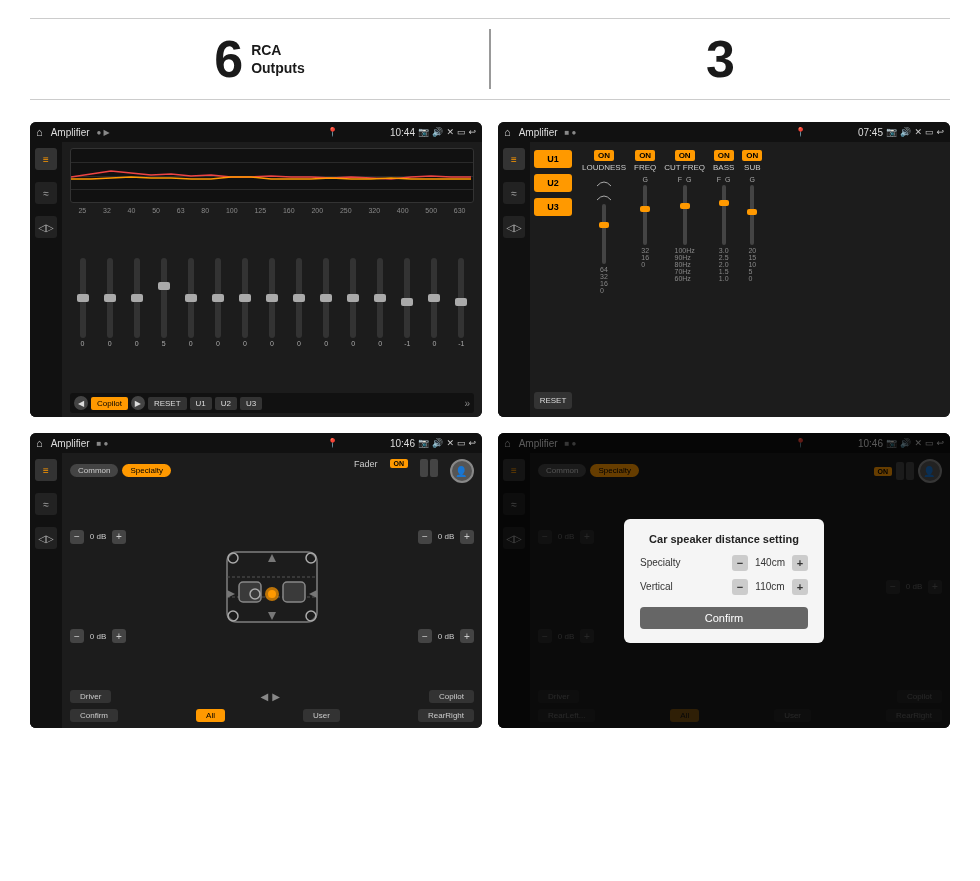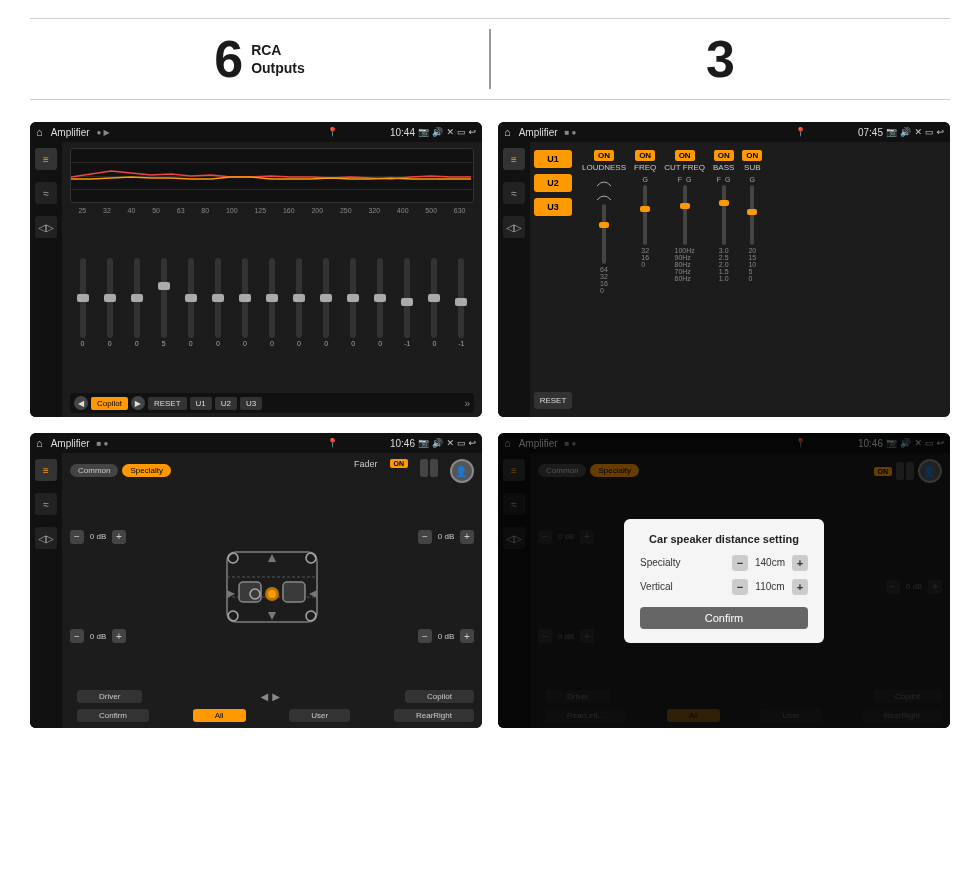--- a/index.html
+++ b/index.html
@@ -395,23 +395,22 @@
       display: flex;
       justify-content: space-between;
       align-items: center;
       gap: 4px;
     }
 
     .ctrl-btn {
       background: #333;
       color: #ccc;
       border-radius: 3px;
-      padding: 2px 22px;
+      padding: 2px 10px;
       font-size: 8px;
-      margin-left: 7px;
     }
 
     .ctrl-btn.all { background: #f90; color: #000; }
 
     
     .dialog-overlay {
       position: absolute;
       inset: 0;
       background: rgba(0,0,0,0.6);
       display: flex;

